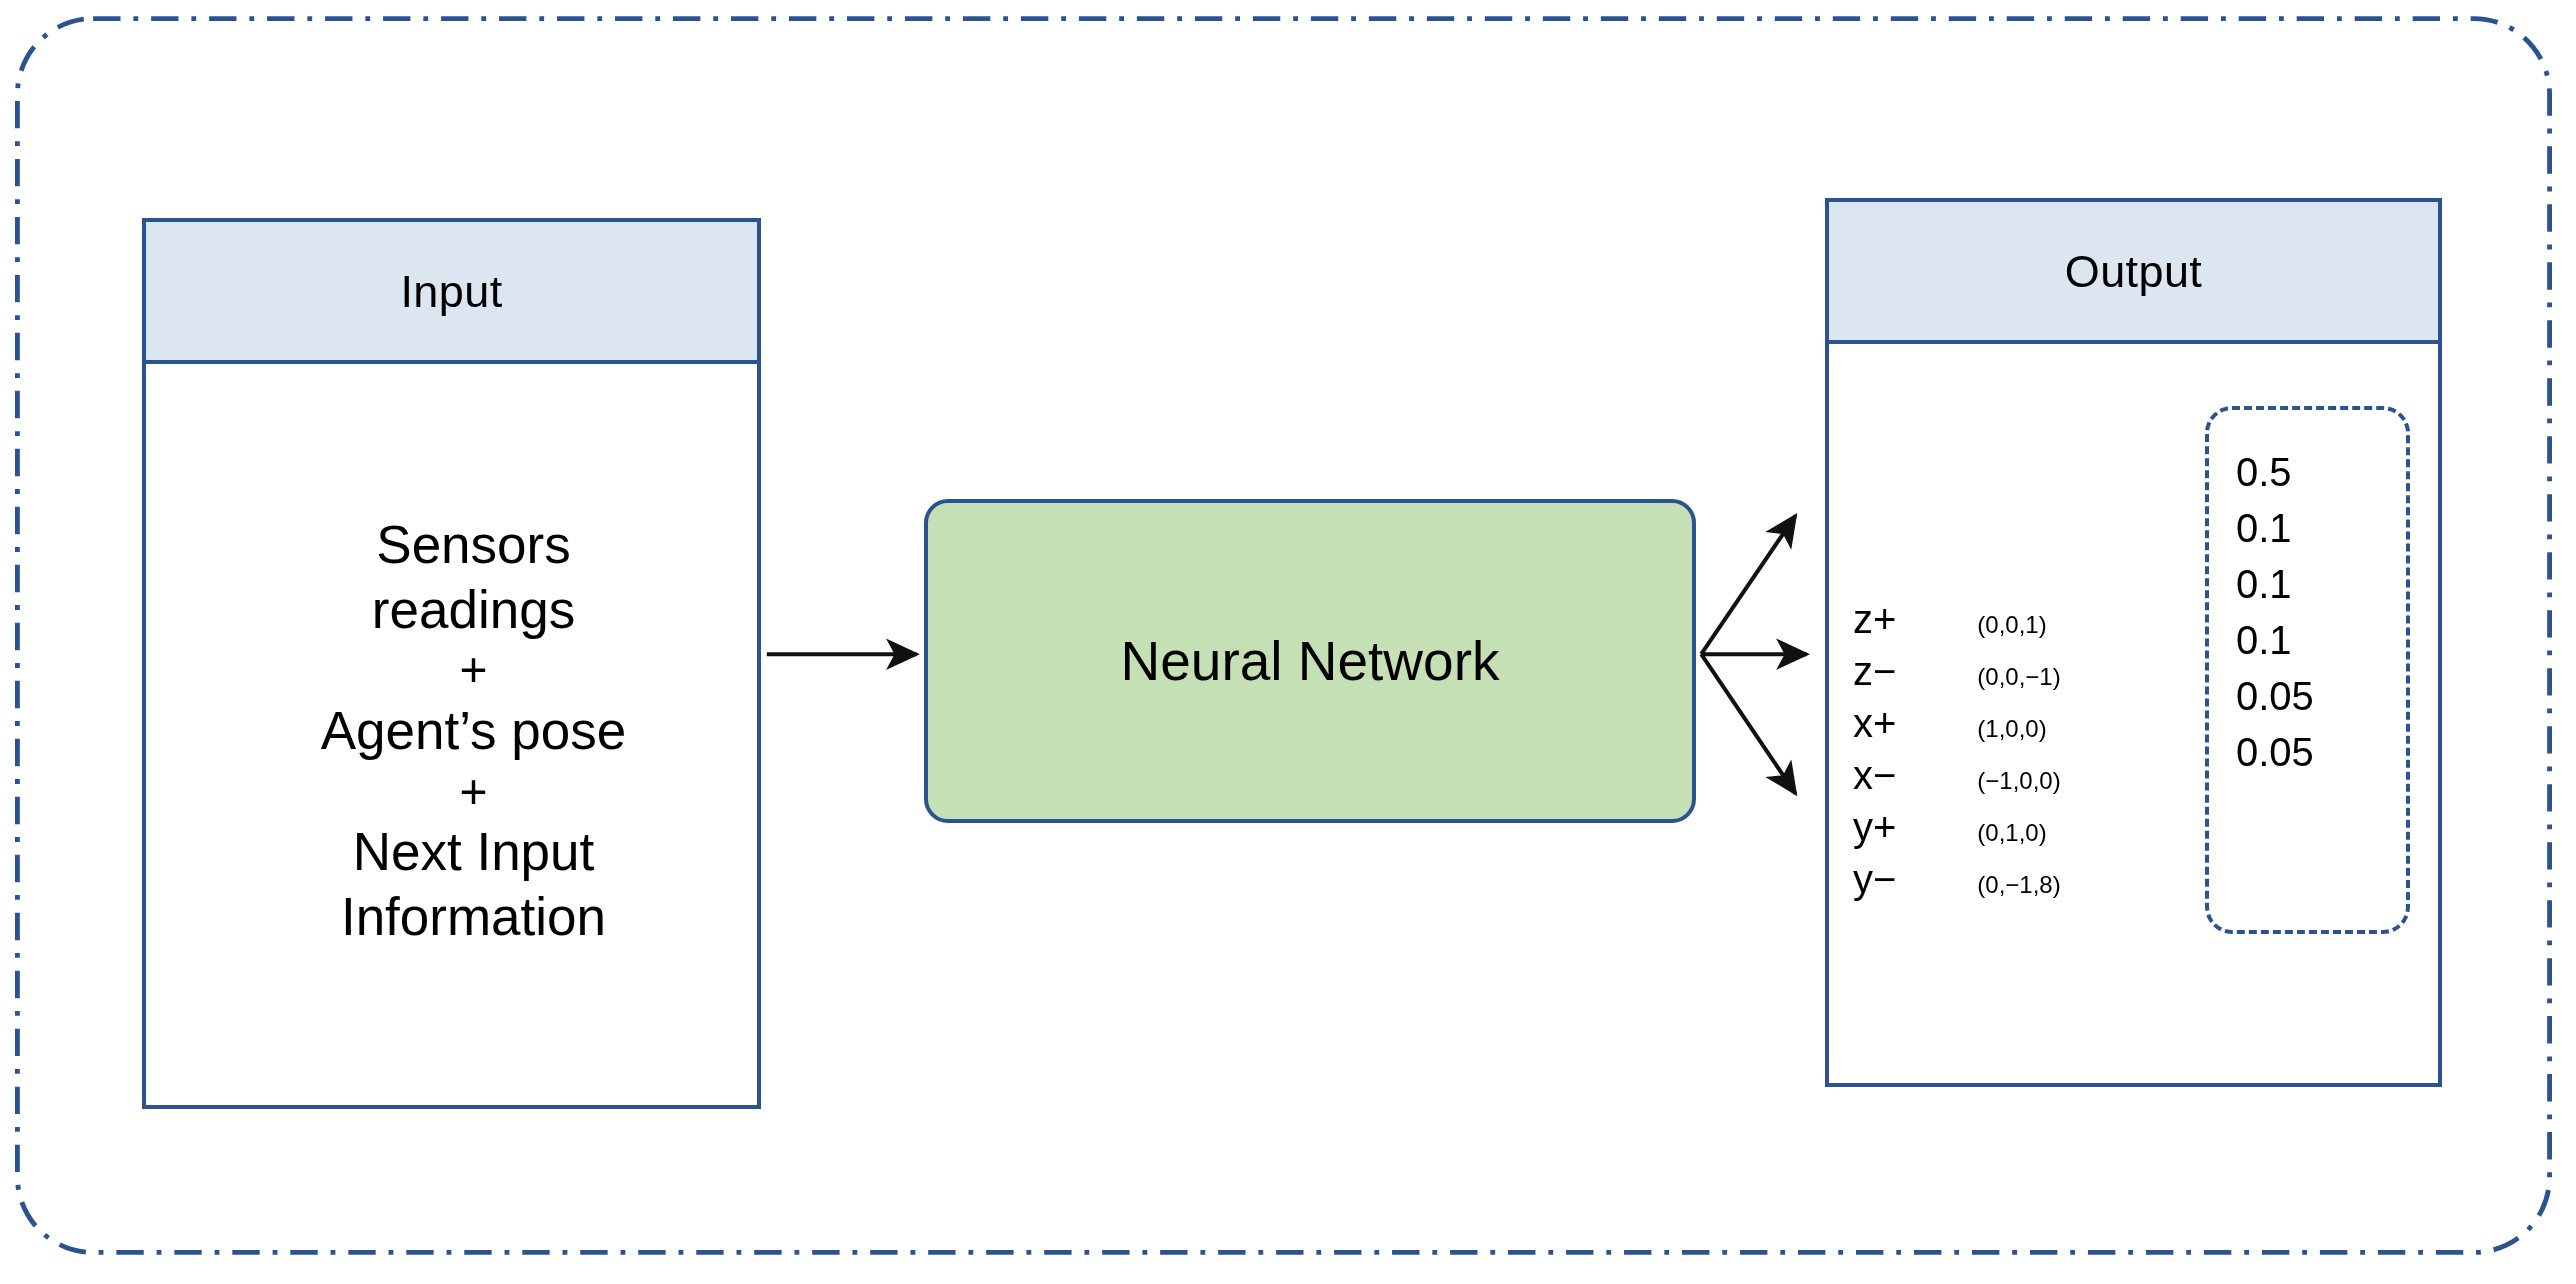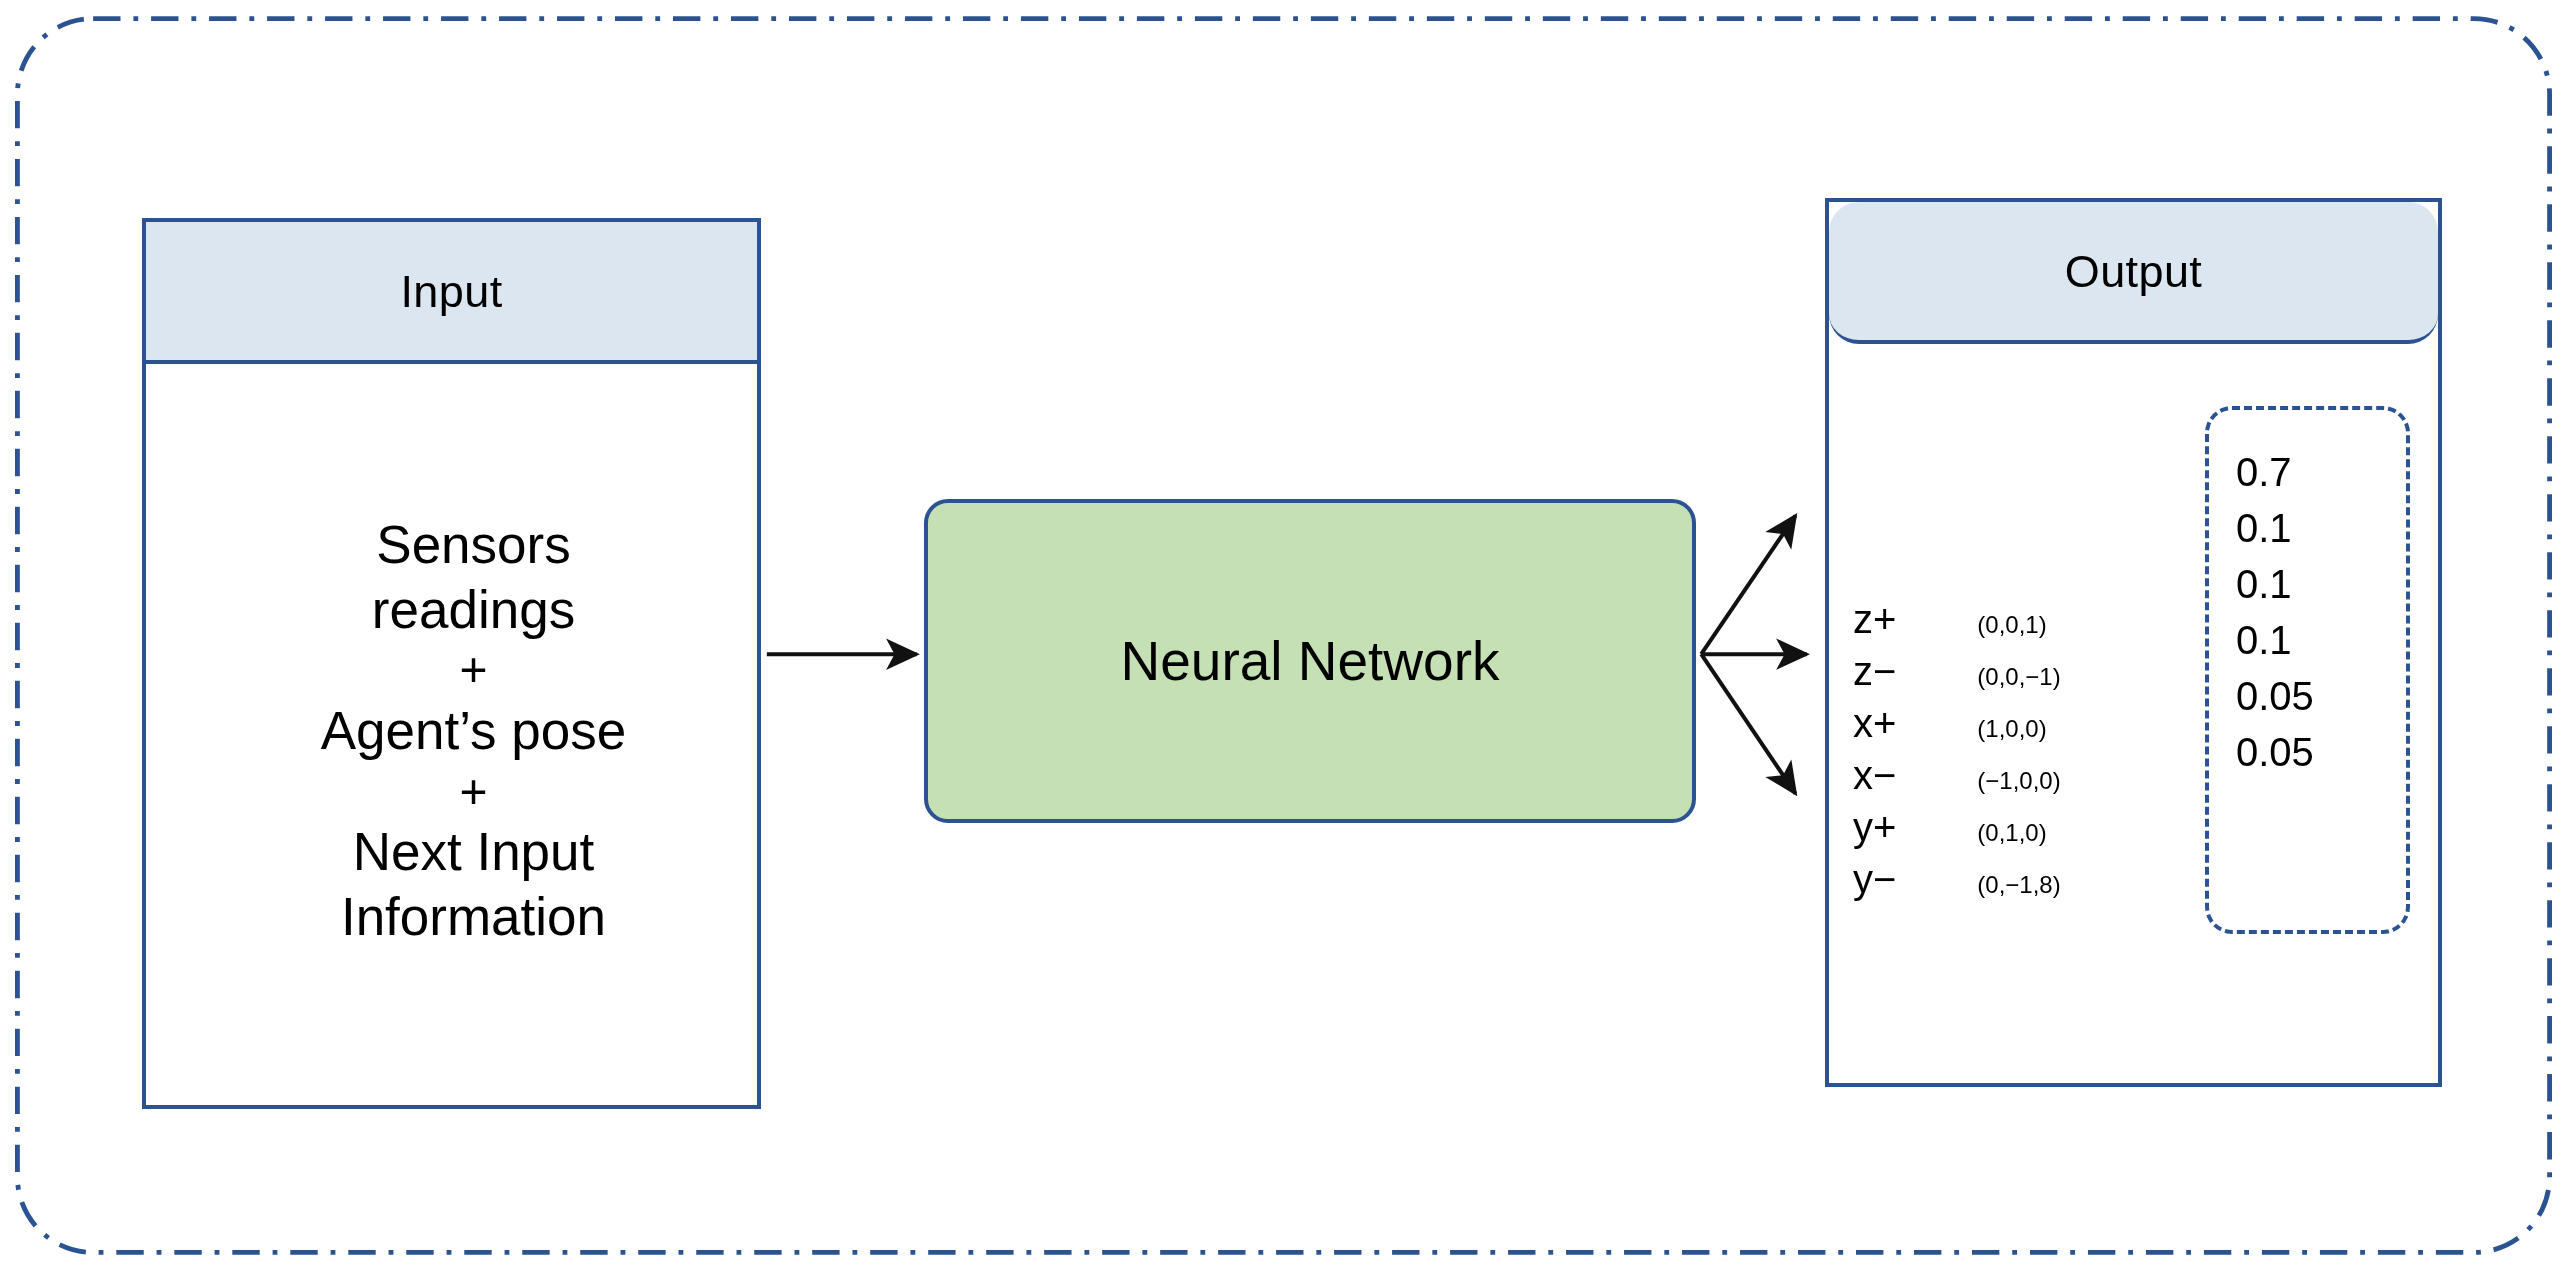--- a/index.html
+++ b/index.html
@@ -115,21 +115,21 @@
     pointer-events: none;
   }
 
   
   #output-panel {
     left: 1825px;
     top: 198px;
     width: 617px;
     height: 889px;
   }
-  #output-panel .io-panel-header { height: 142px; border-radius: 30px; }
+  #output-panel .io-panel-header { height: 142px; }
   #output-panel .io-panel-body { height: calc(100% - 142px); }
 
   
   .out-rows {
     position: absolute;
     left: 19.3px;
     top: 255px;
     width: 379px;
   }
   .out-row {
@@ -265,21 +265,21 @@
           <span class="out-axis">y−</span>
           <span class="out-vector">(0,−1,8)</span>
         </div>
 
       </div>
     </div>
   </div>
 
   <div id="prob-box">
     <div class="prob-list">
-      <div class="prob-item">0.7</div>
+      <div class="prob-item">0.5</div>
       <div class="prob-item">0.1</div>
       <div class="prob-item">0.1</div>
       <div class="prob-item">0.1</div>
       <div class="prob-item">0.05</div>
       <div class="prob-item">0.05</div>
     </div>
   </div>
 
 </div>
 

